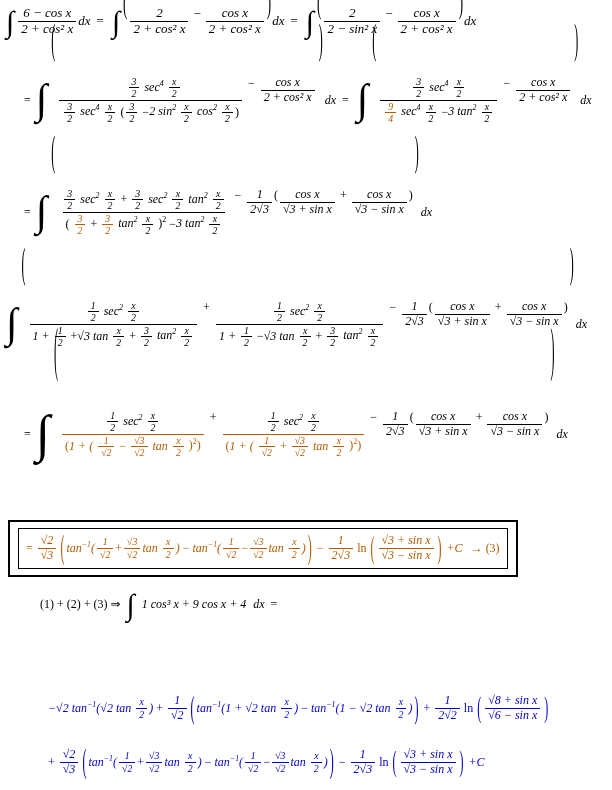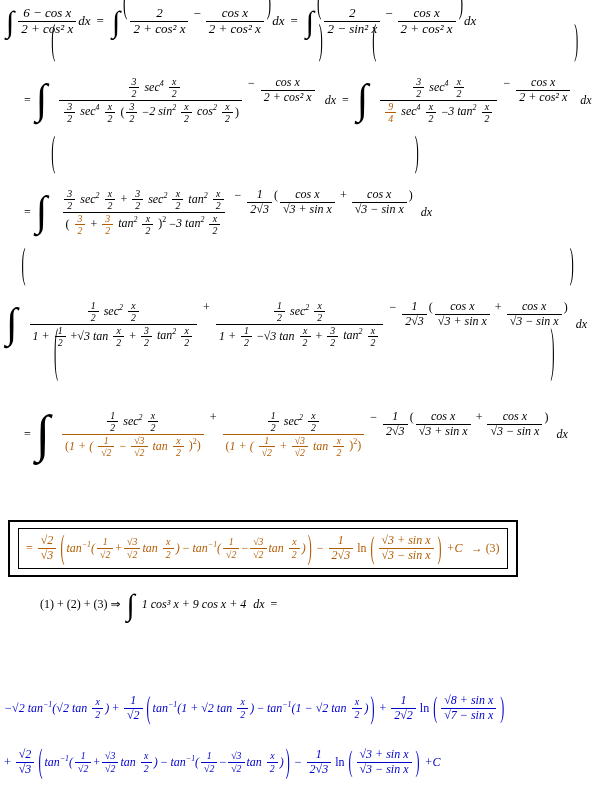--- a/index.html
+++ b/index.html
@@ -32,21 +32,21 @@
   .pl2,.pr2{display:inline-block;font-style:normal;transform:scaleY(3.6);transform-origin:center;padding:0 2px;}
 
   .intsym{font-size:30px;font-style:italic;font-family:"Liberation Serif",serif;line-height:.7;padding:0 2px;}
   .intsym.big{font-size:42px;}
   .intsym.huge{font-size:52px;}
 
   sup{font-size:.66em;vertical-align:super;}
 
   .line{position:absolute;}
 
-  .blue{color:#0000cc;}
+  .blue{color:#0000cc;margin-left:44px;}
   .brown{color:#b35c00;}
 
   
   .boxed{
     border:2px solid #000;
     padding:6px 8px;
     display:inline-flex;
     align-items:center;
   }
   .boxed .inner{border:1px solid #000;padding:5px 7px;display:flex;align-items:center;}
@@ -534,21 +534,21 @@
     <span class="pr2" style="transform:scaleY(2.6)">)</span>
     <span class="op" style="padding:0 3px">+</span>
     <span class="frac">
       <span class="num">1</span>
       <span class="den">2√2</span>
     </span>
     <span class="up" style="padding:0 2px">ln</span>
     <span class="pl2" style="transform:scaleY(2.4)">(</span>
     <span class="frac">
       <span class="num">√8 + sin x</span>
-      <span class="den">√7 − sin x</span>
+      <span class="den">√6 − sin x</span>
     </span>
     <span class="pr2" style="transform:scaleY(2.4)">)</span>
   </div>
 
   <div class="line row math blue" style="left:4px;top:748px;font-size:12px;">
     <span class="op" style="padding-right:3px">+</span>
     <span class="frac">
       <span class="num">√2</span>
       <span class="den">√3</span>
     </span>

